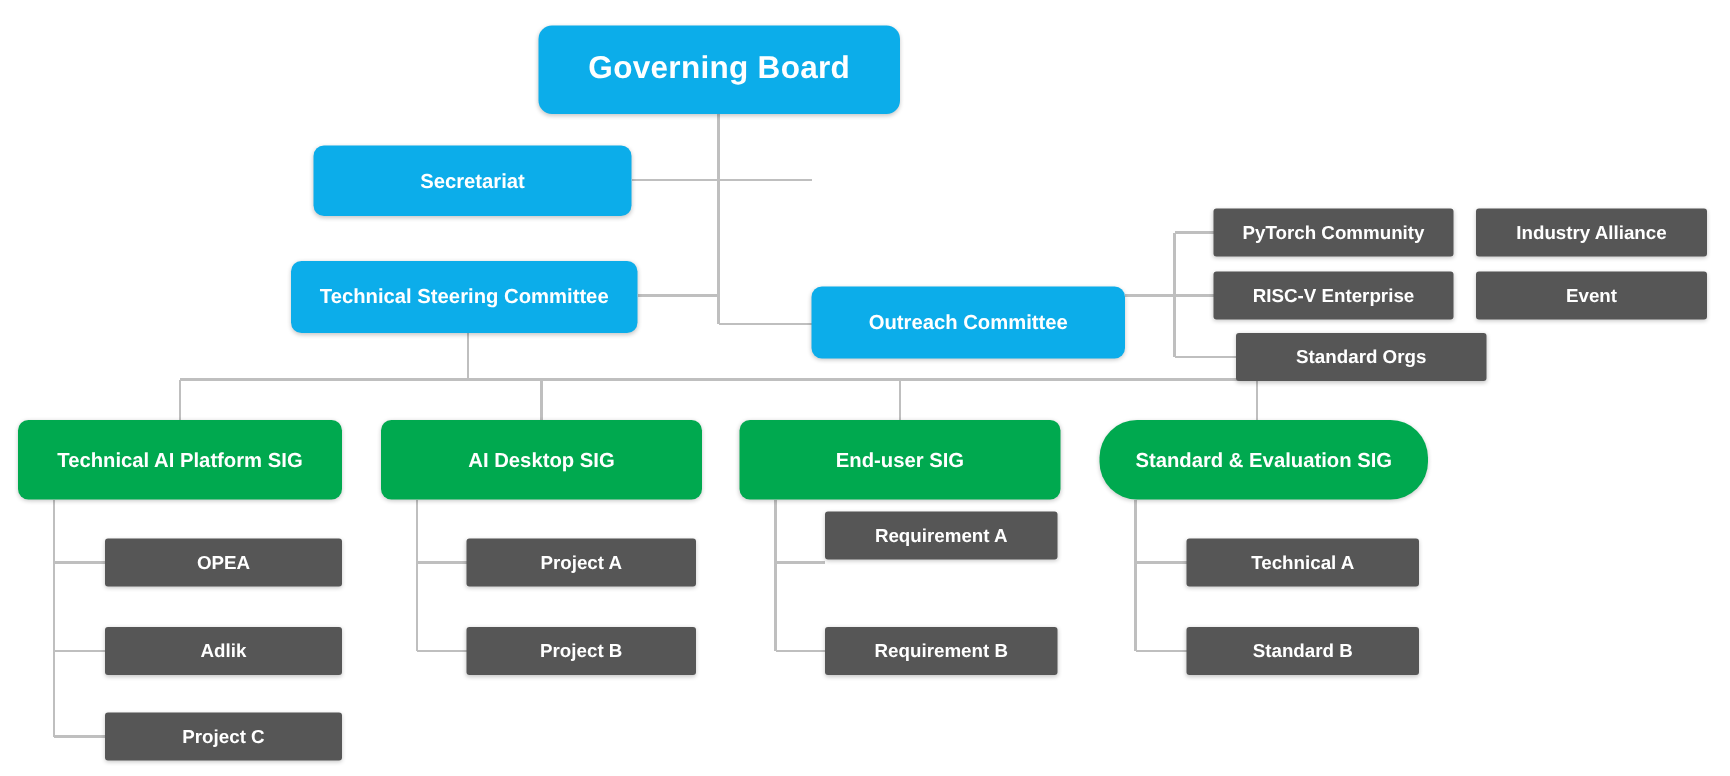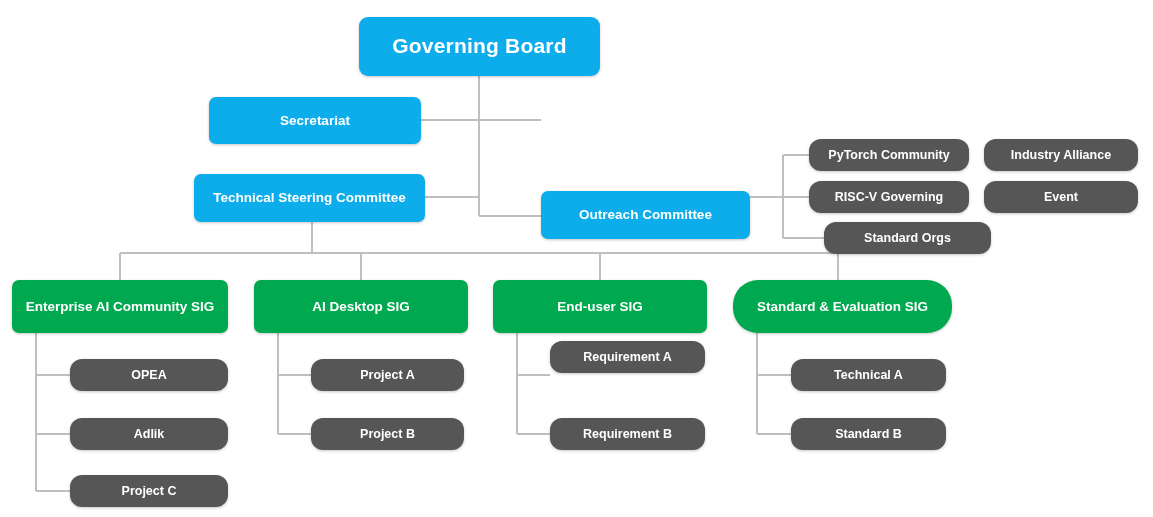--- a/index.html
+++ b/index.html
@@ -45,21 +45,21 @@
   .node.green  { background: #00A94F; }
   .node.gray   { background: #565656; }
 
   .node.root {
     font-size: 21px;
     border-radius: 9px;
     letter-spacing: 0.2px;
   }
   .node.level2 { font-size: 13.5px; }
   .node.sig    { font-size: 13.5px; }
-  .node.leaf   { font-size: 12.5px; border-radius: 12px; }
+  .node.leaf   { font-size: 12.5px; border-radius: 2px; }
 </style>
 </head>
 <body>
 
 <div id="chart-canvas">
 
   <svg id="connector-layer" viewBox="0 0 1153 517" width="1153" height="517" xmlns="http://www.w3.org/2000/svg">
     <g stroke="#BFBFBF" stroke-width="1.6" fill="none" shape-rendering="crispEdges">
 
       <path d="M479,76 L479,216"></path>
@@ -117,37 +117,37 @@
 
   <div class="node blue level2" style="left:541px; top:191px; width:209px; height:48px;">
     <span>Outreach Committee</span>
   </div>
 
   <div class="node gray leaf" style="left:809px; top:139px; width:160px; height:32px;">
     <span>PyTorch Community</span>
   </div>
 
   <div class="node gray leaf" style="left:809px; top:181px; width:160px; height:32px;">
-    <span>RISC-V Governing</span>
+    <span>RISC-V Enterprise</span>
   </div>
 
   <div class="node gray leaf" style="left:824px; top:222px; width:167px; height:32px;">
     <span>Standard Orgs</span>
   </div>
 
   <div class="node gray leaf" style="left:984px; top:139px; width:154px; height:32px;">
     <span>Industry Alliance</span>
   </div>
 
   <div class="node gray leaf" style="left:984px; top:181px; width:154px; height:32px;">
     <span>Event</span>
   </div>
 
   <div class="node green sig" style="left:12px; top:280px; width:216px; height:53px;">
-    <span>Enterprise AI Community SIG</span>
+    <span>Technical AI Platform SIG</span>
   </div>
 
   <div class="node green sig" style="left:254px; top:280px; width:214px; height:53px;">
     <span>AI Desktop SIG</span>
   </div>
 
   <div class="node green sig" style="left:493px; top:280px; width:214px; height:53px;">
     <span>End-user SIG</span>
   </div>
 

